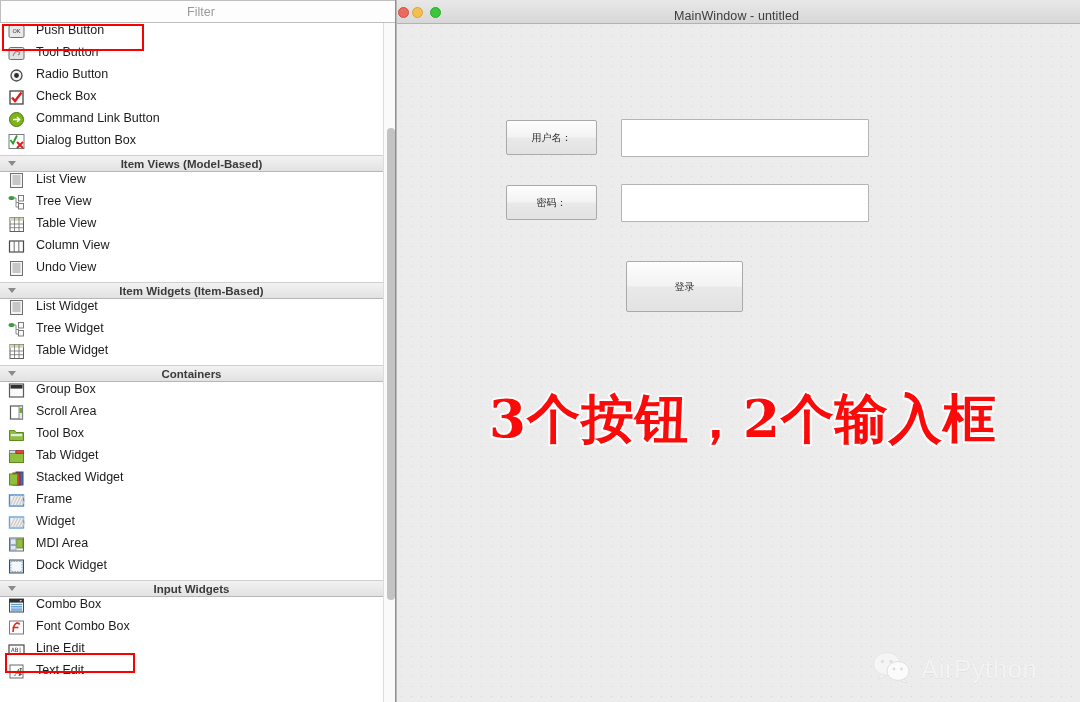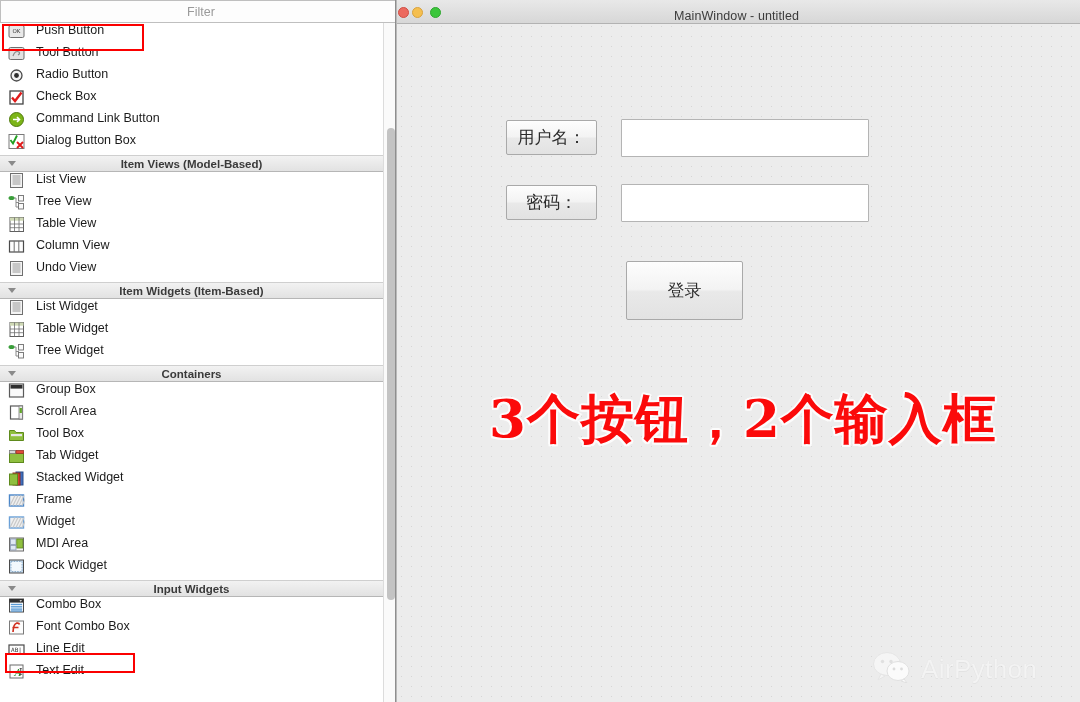--- a/index.html
+++ b/index.html
@@ -44,27 +44,27 @@
     background-position: 4px 2px;
   }
 
   
   .qt-button {
     position: absolute;
     background: linear-gradient(to bottom, #fdfdfd 0%, #f3f3f3 48%, #e9e9e9 52%, #e2e2e2 100%);
     border: 1px solid #a9a9a9;
     border-radius: 2px;
     display: flex; align-items: center; justify-content: center;
-    font-size: 17px; color: #2b2b2b;
+    font-size: 10px; color: #2b2b2b;
     font-family: "DejaVu Sans", "Liberation Sans", sans-serif;
     box-shadow: 0 0.5px 0 rgba(255,255,255,0.85) inset;
   }
   #label-username { left: 109px; top: 96px;  width: 91px; height: 35px; }
   #label-password { left: 109px; top: 161px; width: 91px; height: 35px; }
-  #btn-login      { left: 229px; top: 237px; width: 117px; height: 59px; }
+  #btn-login      { left: 229px; top: 237px; width: 117px; height: 51px; }
 
   .qt-lineedit {
     position: absolute;
     background: #ffffff;
     border: 1px solid #b4b4b4;
     border-radius: 1px;
   }
   #input-username { left: 224px; top: 95px;  width: 248px; height: 38px; }
   #input-password { left: 224px; top: 160px; width: 248px; height: 38px; }
 
@@ -373,42 +373,42 @@
                 <line x1="4.5" y1="10" x2="12.5" y2="10"></line>
                 <line x1="4.5" y1="12" x2="12.5" y2="12"></line>
               </g>
             </svg>
           </span>
           <span class="wlabel">List Widget</span>
         </div>
         <div class="wrow">
           <span class="wicon">
             <svg width="17" height="17" viewBox="0 0 17 17">
+              <path d="M2 4 L8 4 L8 13 L11 13 M8 8.5 L11 8.5" stroke="#8a8a8a" stroke-width="1" fill="none"></path>
+              <ellipse cx="3.5" cy="4" rx="3" ry="2" fill="#3a9e3a"></ellipse>
+              <rect x="10.5" y="1.5" width="5" height="5.5" fill="#fafafa" stroke="#6f6f6f" stroke-width="0.9"></rect>
+              <rect x="10.5" y="9.5" width="5" height="5.5" fill="#fafafa" stroke="#6f6f6f" stroke-width="0.9"></rect>
+            </svg>
+          </span>
+          <span class="wlabel">Tree Widget</span>
+        </div>
+        <div class="wrow">
+          <span class="wicon">
+            <svg width="17" height="17" viewBox="0 0 17 17">
               <rect x="2" y="1.5" width="13.5" height="14" fill="#fff" stroke="#5f5f5f" stroke-width="1"></rect>
               <rect x="2" y="1.5" width="13.5" height="3.2" fill="#cfd9b5"></rect>
               <g stroke="#6f6f6f" stroke-width="0.8">
                 <line x1="2" y1="8" x2="15.5" y2="8"></line>
                 <line x1="2" y1="11.7" x2="15.5" y2="11.7"></line>
                 <line x1="6.5" y1="1.5" x2="6.5" y2="15.5"></line>
                 <line x1="11" y1="1.5" x2="11" y2="15.5"></line>
               </g>
             </svg>
           </span>
           <span class="wlabel">Table Widget</span>
-        </div>
-        <div class="wrow">
-          <span class="wicon">
-            <svg width="17" height="17" viewBox="0 0 17 17">
-              <path d="M2 4 L8 4 L8 13 L11 13 M8 8.5 L11 8.5" stroke="#8a8a8a" stroke-width="1" fill="none"></path>
-              <ellipse cx="3.5" cy="4" rx="3" ry="2" fill="#3a9e3a"></ellipse>
-              <rect x="10.5" y="1.5" width="5" height="5.5" fill="#fafafa" stroke="#6f6f6f" stroke-width="0.9"></rect>
-              <rect x="10.5" y="9.5" width="5" height="5.5" fill="#fafafa" stroke="#6f6f6f" stroke-width="0.9"></rect>
-            </svg>
-          </span>
-          <span class="wlabel">Tree Widget</span>
         </div>
         <div class="section-header">
           <span class="tri"></span>
           <span>Containers</span>
         </div>
         <div class="wrow">
           <span class="wicon">
             <svg width="17" height="17" viewBox="0 0 17 17">
               <rect x="1.5" y="2" width="14" height="13" fill="#fafafa" stroke="#5a5a5a" stroke-width="1.2"></rect>
               <rect x="2.5" y="3" width="12" height="3.6" fill="#2f2f2f"></rect>

